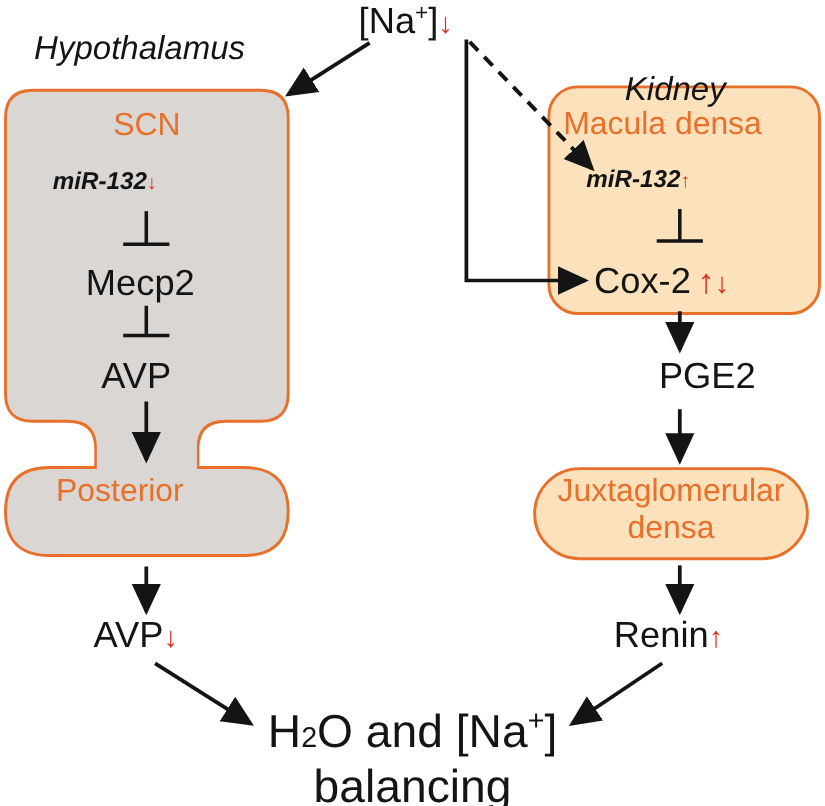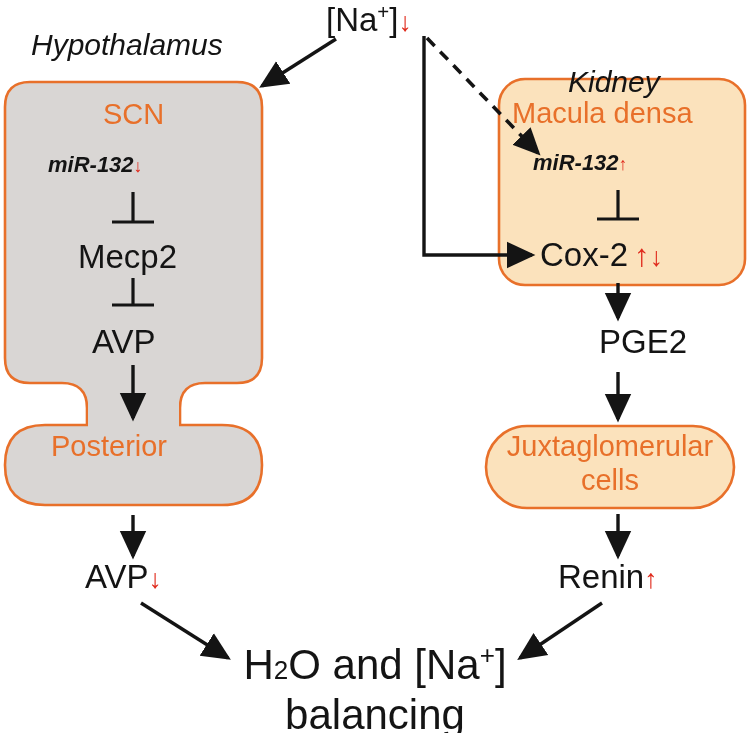--- a/index.html
+++ b/index.html
@@ -158,21 +158,21 @@
   <div class="lbl box-title" style="left:512px; top:99px;">Macula densa</div>
   <div class="lbl mir" style="left:533px; top:152px;">
     <span>miR-132</span><span class="arrow-up red-sm">↑</span>
   </div>
   <div class="lbl node-text" style="left:540px; top:238px;">
     <span>Cox-2</span><span class="arrow-up red-lg" style="margin-left:6px;">↑</span><span class="arrow-dn red-sm">↓</span>
   </div>
   <div class="lbl node-text" style="left:599px; top:325px;">PGE2</div>
   <div class="lbl box-title-2" style="left:486px; top:430px; width:248px;">
     <div>Juxtaglomerular</div>
-    <div>cells</div>
+    <div>densa</div>
   </div>
   <div class="lbl node-text" style="left:558px; top:560px;">
     <span>Renin</span><span class="arrow-up red-sm">↑</span>
   </div>
 
   <div class="lbl bottom-text" style="left:225px; top:640px; width:300px;">
     <div><span>H</span><sub>2</sub><span>O and [Na</span><sup>+</sup><span>]</span></div>
     <div>balancing</div>
   </div>
 

